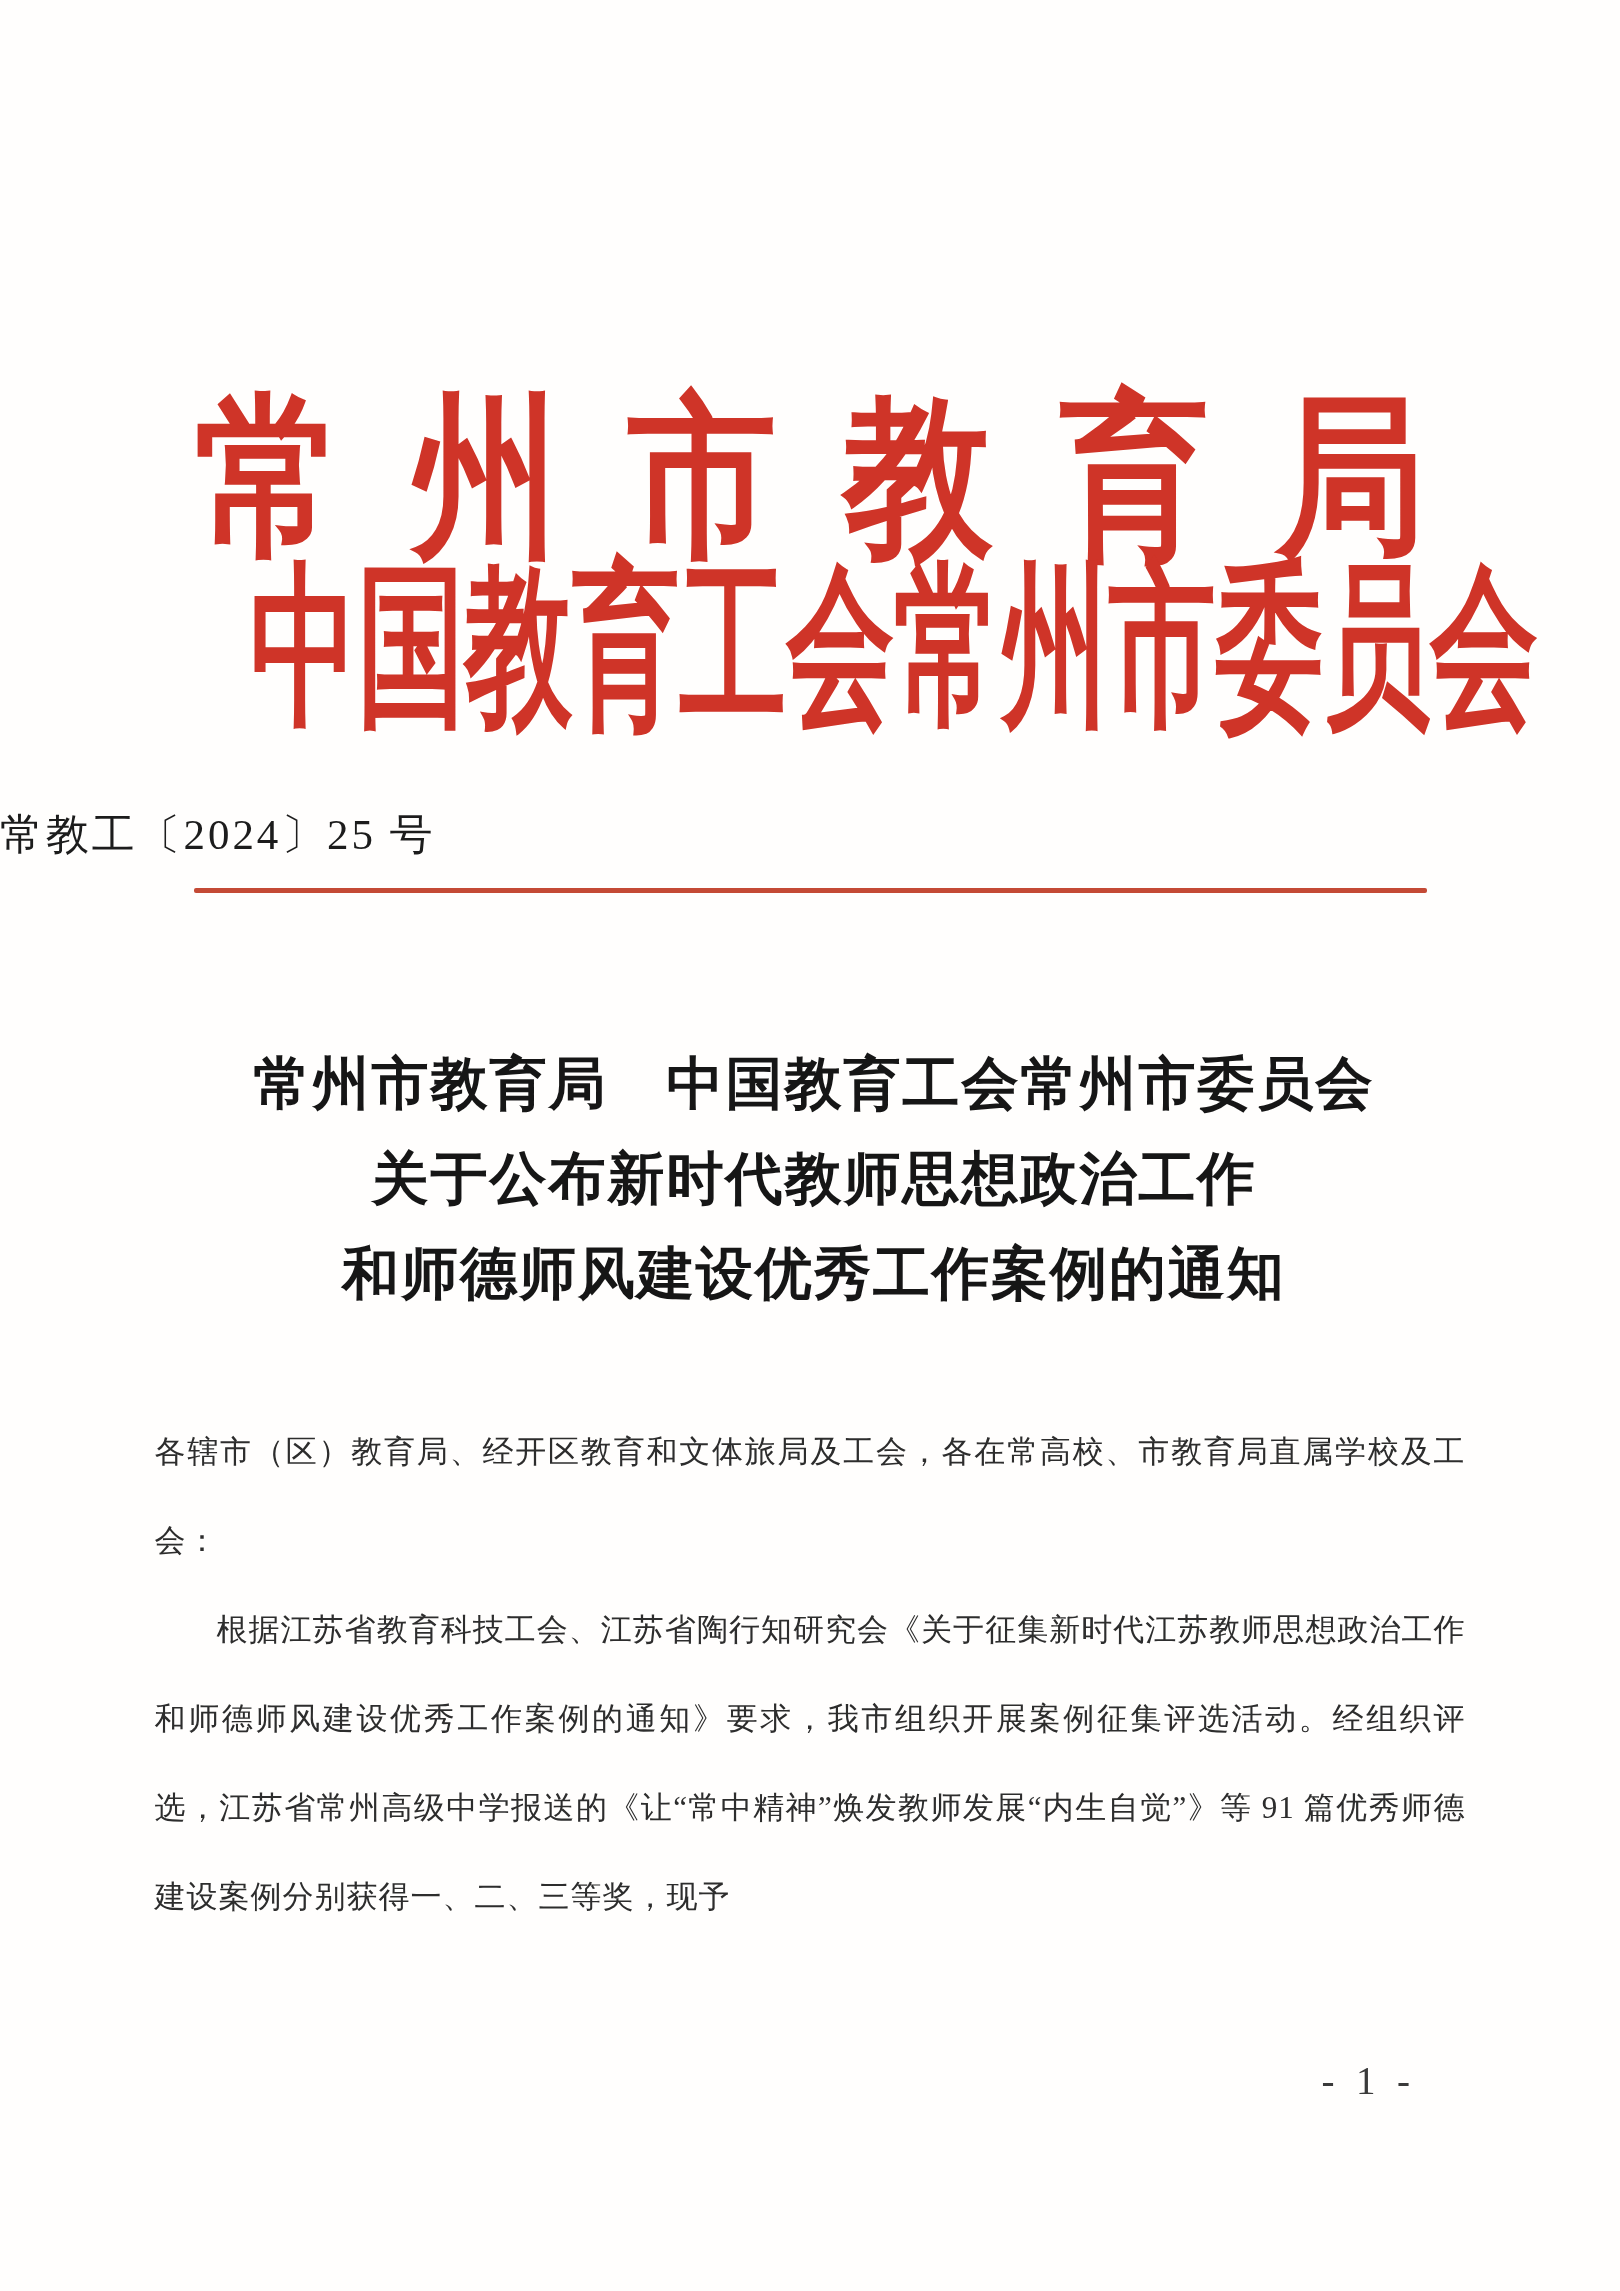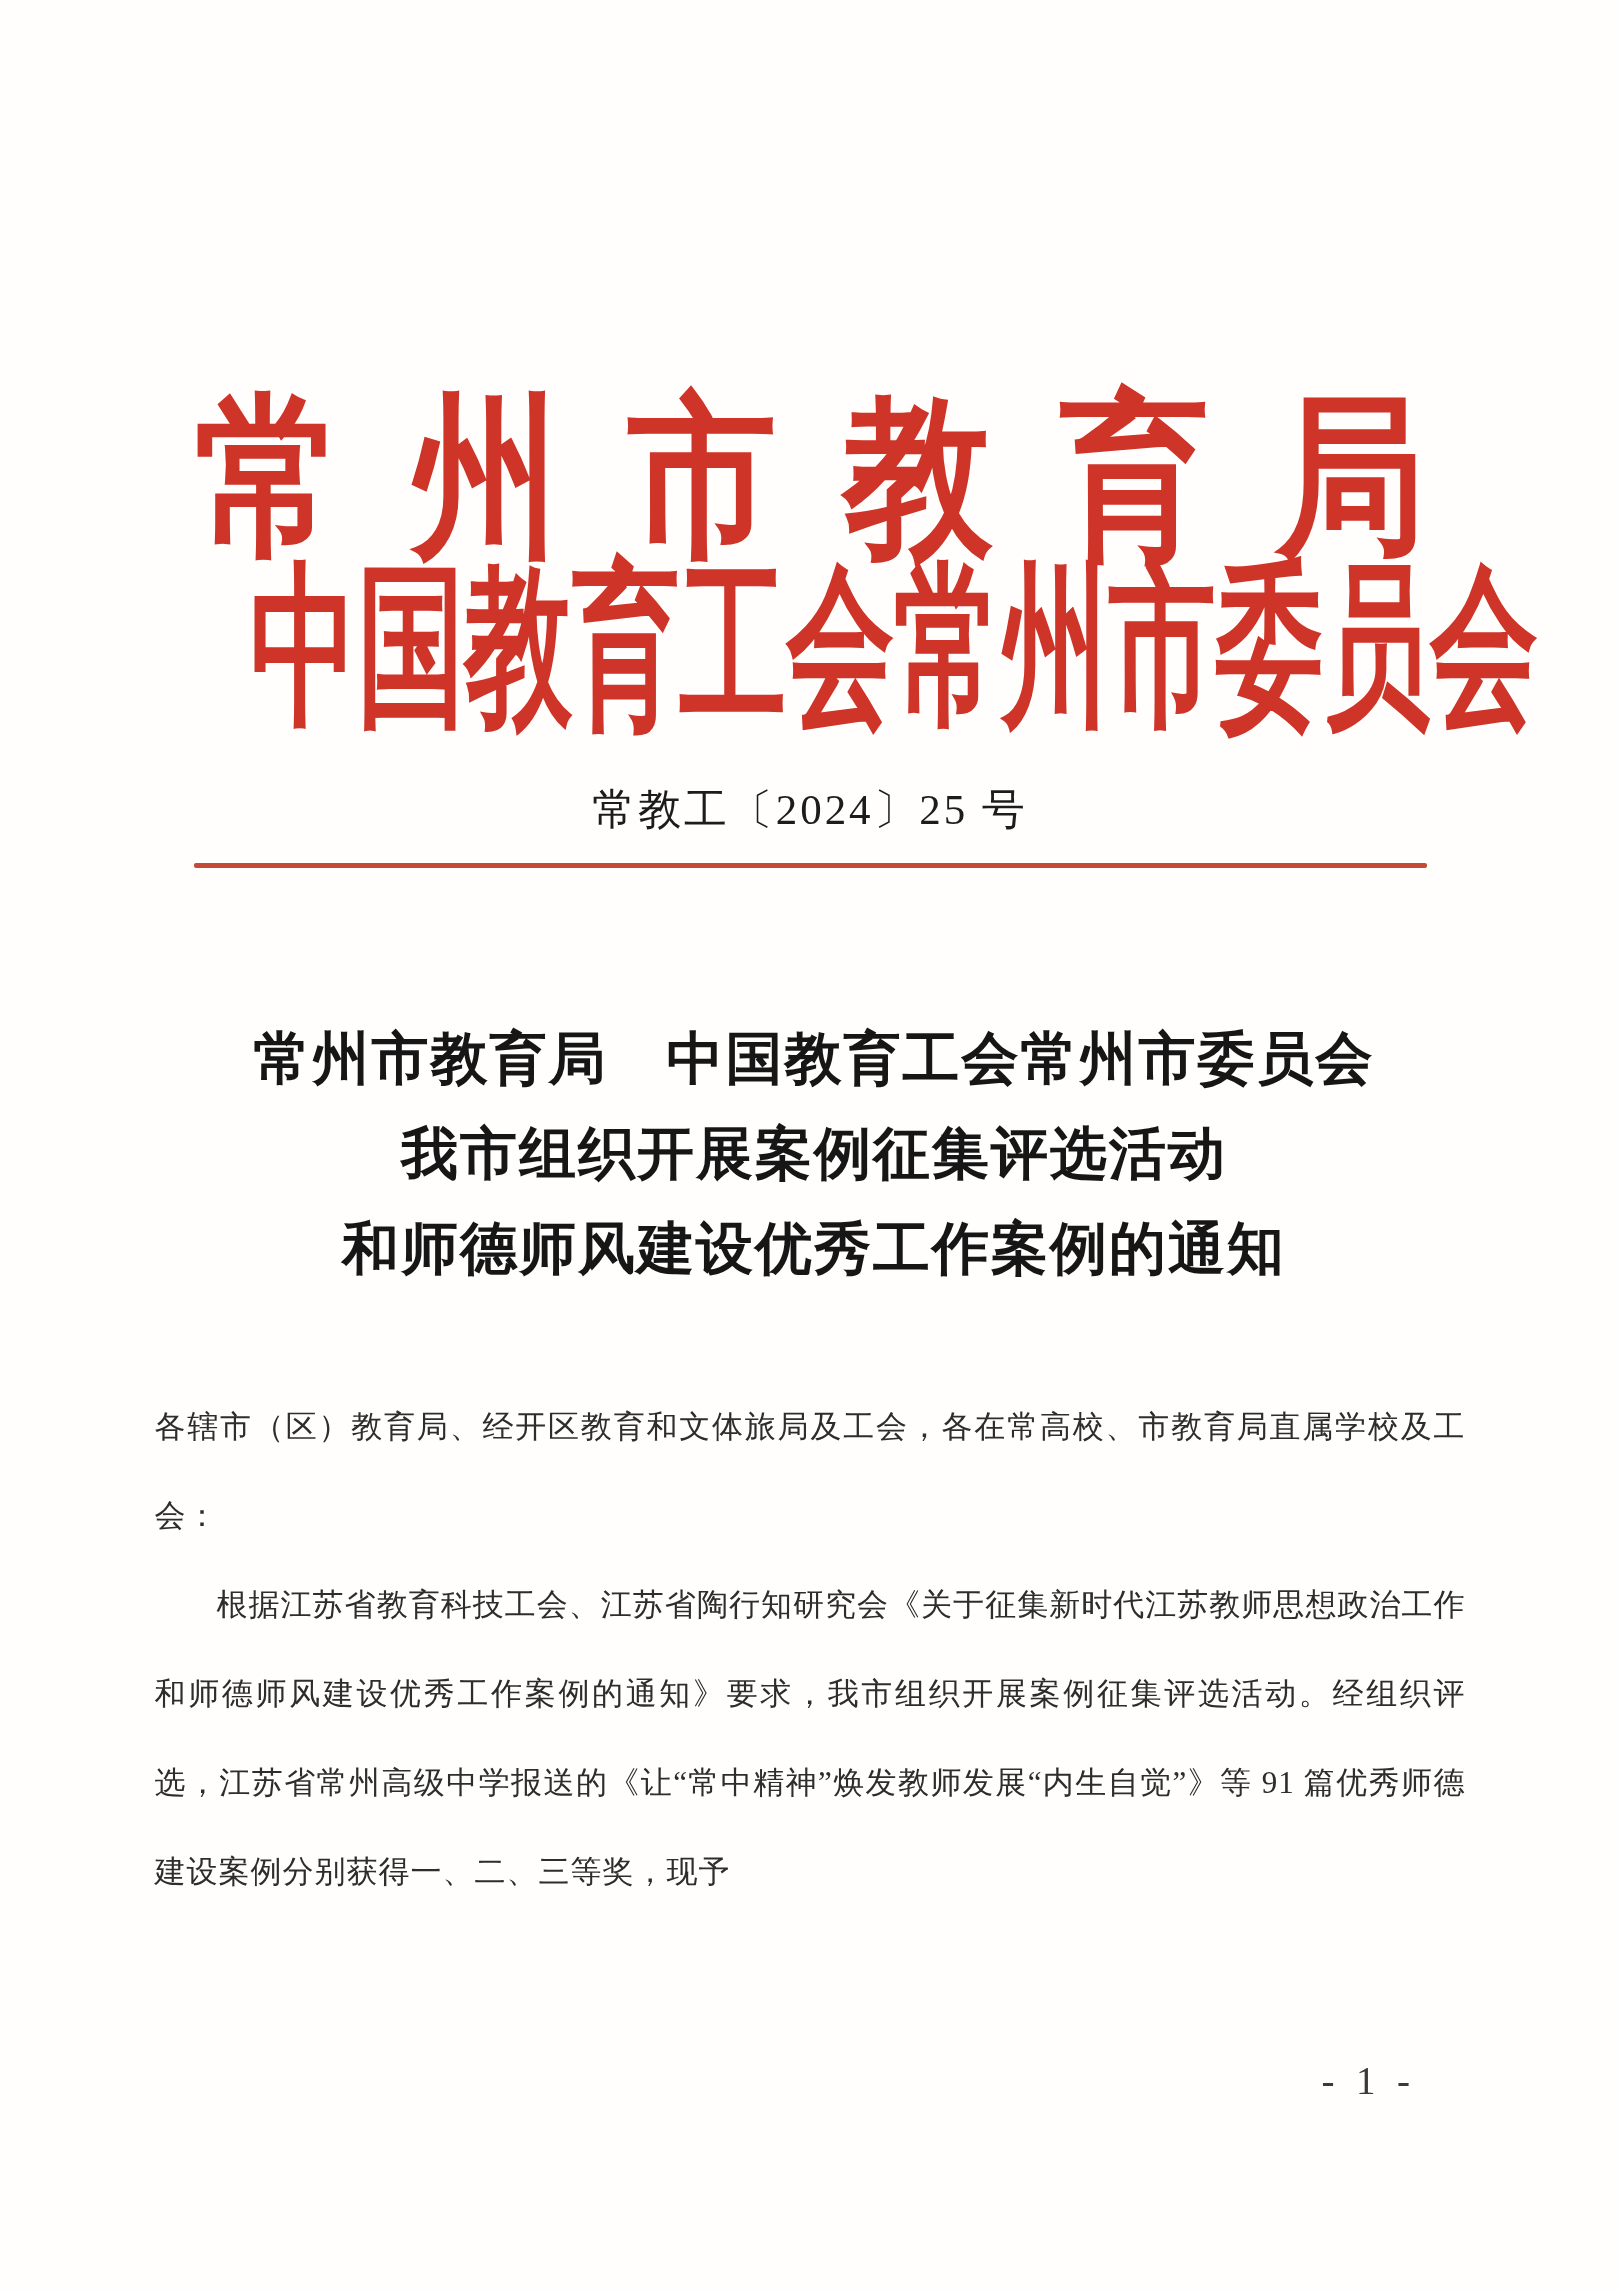--- a/index.html
+++ b/index.html
@@ -38,22 +38,22 @@
     width: max-content;
     margin: 19.6px auto 0;
     font-size: 149px;
     font-weight: bold;
     line-height: 1;
     white-space: nowrap;
     transform: scale(0.72, 1.18);
     transform-origin: 50% 0;
   }
   .doc-number {
-    margin-top: 76px;
-    text-align: center;
+    margin-top: 101px;
+    text-align: left;
     font-size: 43px;
     line-height: 1.2;
     letter-spacing: 2.9px;
     color: #1c1c1c;
     font-weight: 500;
   }
   .red-rule {
     width: 1233px;
     height: 4.9px;
     margin: 28px auto 0;
@@ -111,21 +111,21 @@
         <span>育</span>
         <span>局</span>
       </div>
     <div class="org-line2" style="color: rgb(207, 52, 40);">中国教育工会常州市委员会</div>
     <div class="doc-number">常教工〔2024〕25 号</div>
     <div class="red-rule" style="background-color: rgb(196, 74, 53);"></div>
   </div>
 
   <div class="notice-title">
     <div>常州市教育局　中国教育工会常州市委员会</div>
-    <div>我市组织开展案例征集评选活动</div>
+    <div>关于公布新时代教师思想政治工作</div>
     <div>和师德师风建设优秀工作案例的通知</div>
   </div>
 
   <div class="body-block">
     <p>各辖市（区）教育局、经开区教育和文体旅局及工会，各在常高校、市教育局直属学校及工会：</p>
     <p class="indent">根据江苏省教育科技工会、江苏省陶行知研究会《关于征集新时代江苏教师思想政治工作和师德师风建设优秀工作案例的通知》要求，我市组织开展案例征集评选活动。经组织评选，江苏省常州高级中学报送的《让“常中精神”焕发教师发展“内生自觉”》等 91 篇优秀师德建设案例分别获得一、二、三等奖，现予</p>
   </div>
 
   <div class="page-number">- 1 -</div>
 

